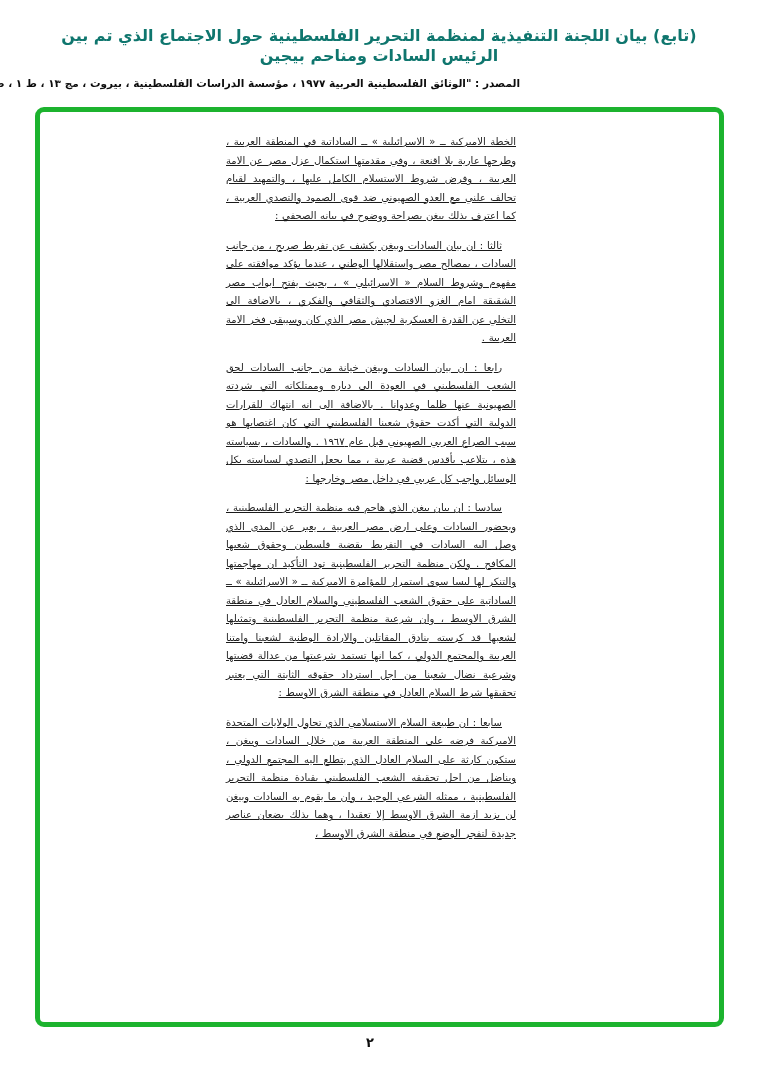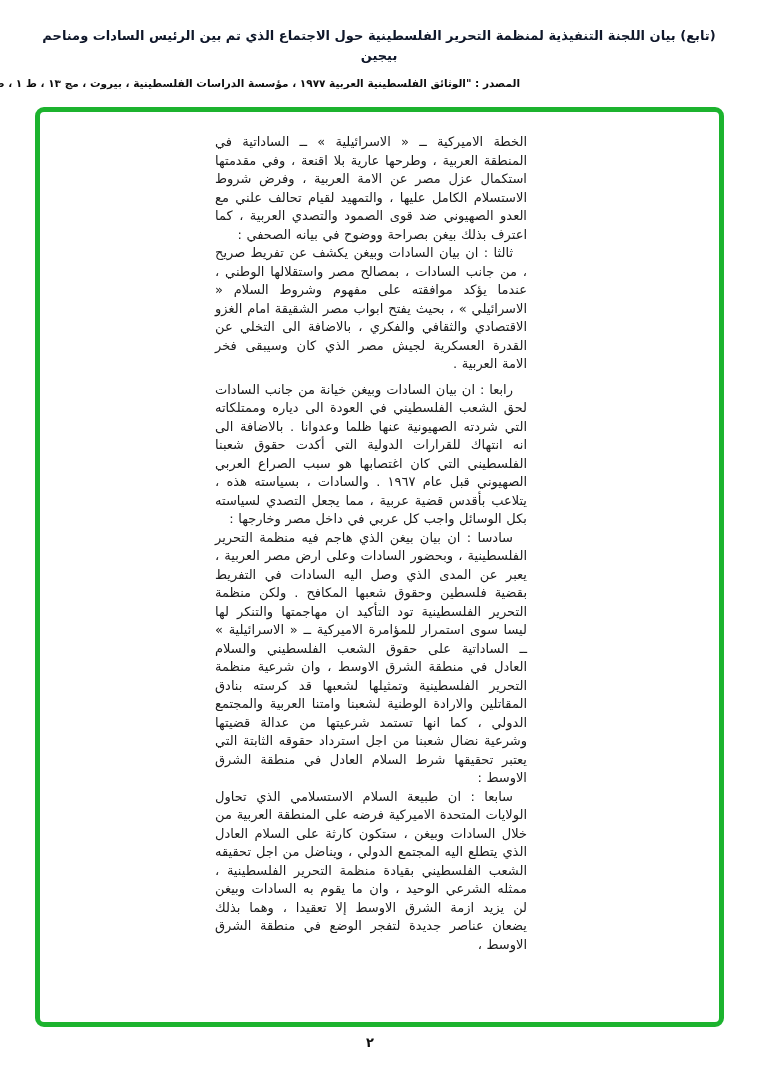--- a/index.html
+++ b/index.html
@@ -19,23 +19,23 @@
   .header {
     position: absolute;
     top: 26px;
     left: 0;
     width: 758px;
     direction: rtl;
   }
   .header-title {
     text-align: center;
     font-weight: bold;
-    font-size: 13px;
+    font-size: 16px;
     line-height: 20px;
-    color: #0f172a;
+    color: #0f766e;
     padding: 0 40px;
   }
   .header-source {
     margin-top: 11px;
     direction: rtl;
     text-align: right;
     padding-right: 238px;
     font-weight: bold;
     font-size: 10.5px;
     color: #0d0d0d;
@@ -51,28 +51,29 @@
     border: 5px solid #1cb32e;
     border-radius: 9px;
     background: #ffffff;
   }
   .text-col {
     width: 312px;
     margin: 21px 191px 0 175px;
     direction: rtl;
   }
   .para {
-    margin: 0;
+    margin: 11px;
     direction: rtl;
     text-align: justify;
     text-justify: inter-word;
-    font-size: 13px;
+    font-size: 10px;
     line-height: 18.5px;
     color: #1b1b1b;
     word-spacing: 0.5px;
+    text-decoration: underline;
   }
   .para.indent { text-indent: 14px; }
   .para.gap-before { margin-top: 7px; }
   .page-number {
     position: absolute;
     left: 0;
     top: 1035px;
     width: 740px;
     text-align: center;
     direction: rtl;

